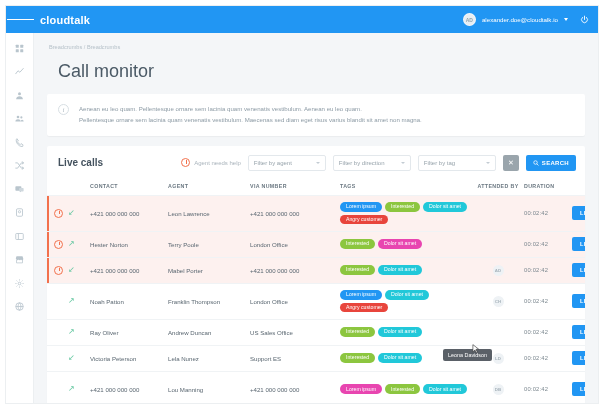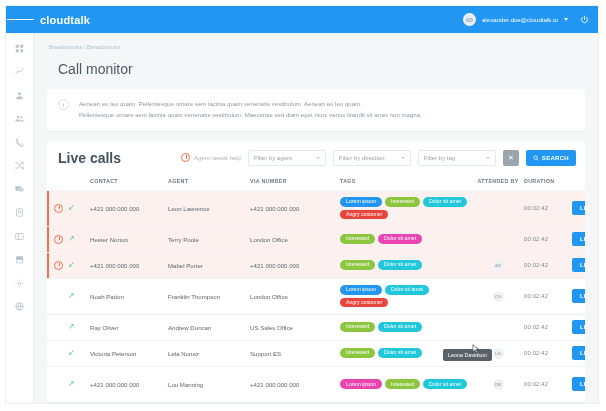--- a/index.html
+++ b/index.html
@@ -78,21 +78,21 @@
   .side-icon svg { width: 9px; height: 9px; display:block; }
 
   
   .content {
     position: absolute; top: 27px; left: 28px;
     width: 564px; height: 370px;
     background: #f4f6f8;
     padding: 11px 13px 0 13px;
   }
   .breadcrumb { font-size: 5.6px; color: #b4bfc7; margin-bottom: 11px; padding-left: 2px;}
-  .page-title { font-size: 14px; color: #4b5a66; font-weight: normal; padding-left: 11px; margin-bottom: 12px; }
+  .page-title { font-size: 18px; color: #4b5a66; font-weight: normal; padding-left: 11px; margin-bottom: 12px; }
 
   
   .banner {
     background: #ffffff; border-radius: 2px;
     padding: 9px 11px 10px 11px;
     display: flex; align-items: flex-start; gap: 10px;
     box-shadow: 0 1px 1px rgba(0,0,0,.04);
     margin-bottom: 10px;
   }
   .info-circle {
@@ -107,21 +107,21 @@
   
   .card {
     background: #ffffff; border-radius: 2px;
     box-shadow: 0 1px 1px rgba(0,0,0,.05);
     overflow: hidden;
   }
   .card-head {
     display: flex; align-items: center;
     padding: 9px 9px 9px 11px; gap: 7px;
   }
-  .card-title { font-size: 14px; color: #44525e; font-weight: bold; }
+  .card-title { font-size: 10px; color: #44525e; font-weight: bold; }
   .needs-help {
     margin-left: auto; display: flex; align-items: center; gap: 4px;
   }
   .help-icon {
     width: 9px; height: 9px; border-radius: 50%;
     border: 1.2px solid #f2714d; position: relative;
   }
   .help-icon::after {
     content:''; position:absolute; left:50%; top:1px; width:1.2px; height:3.5px;
     background:#f2714d;

